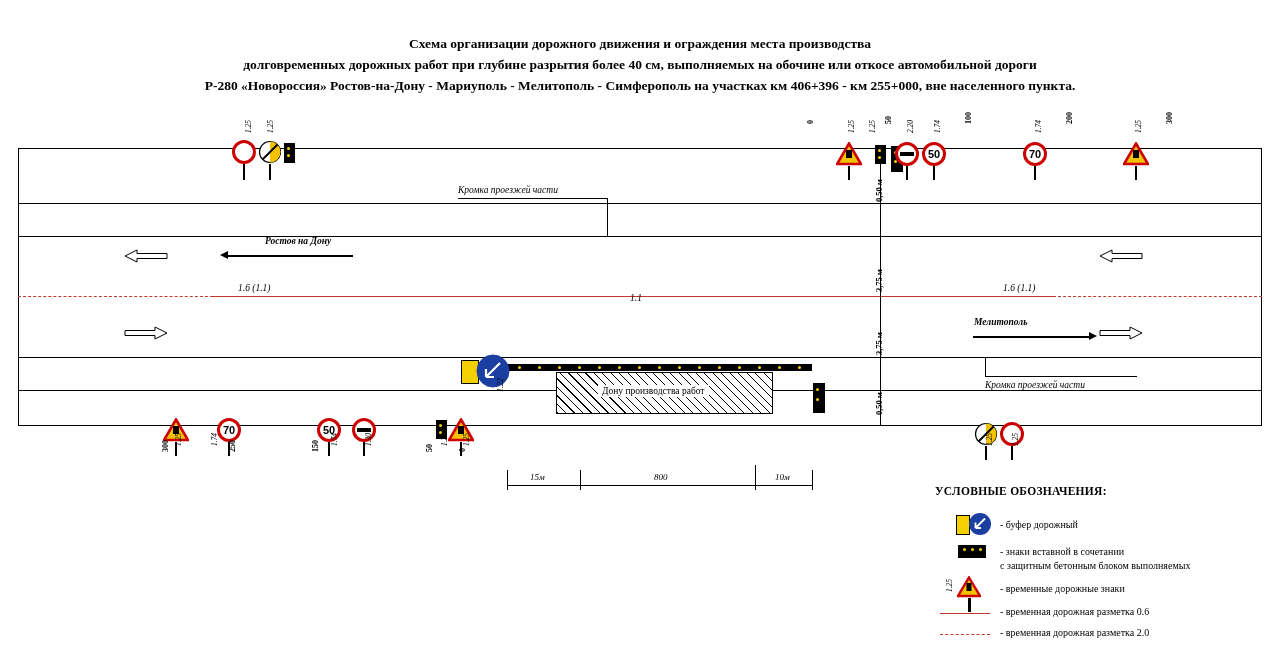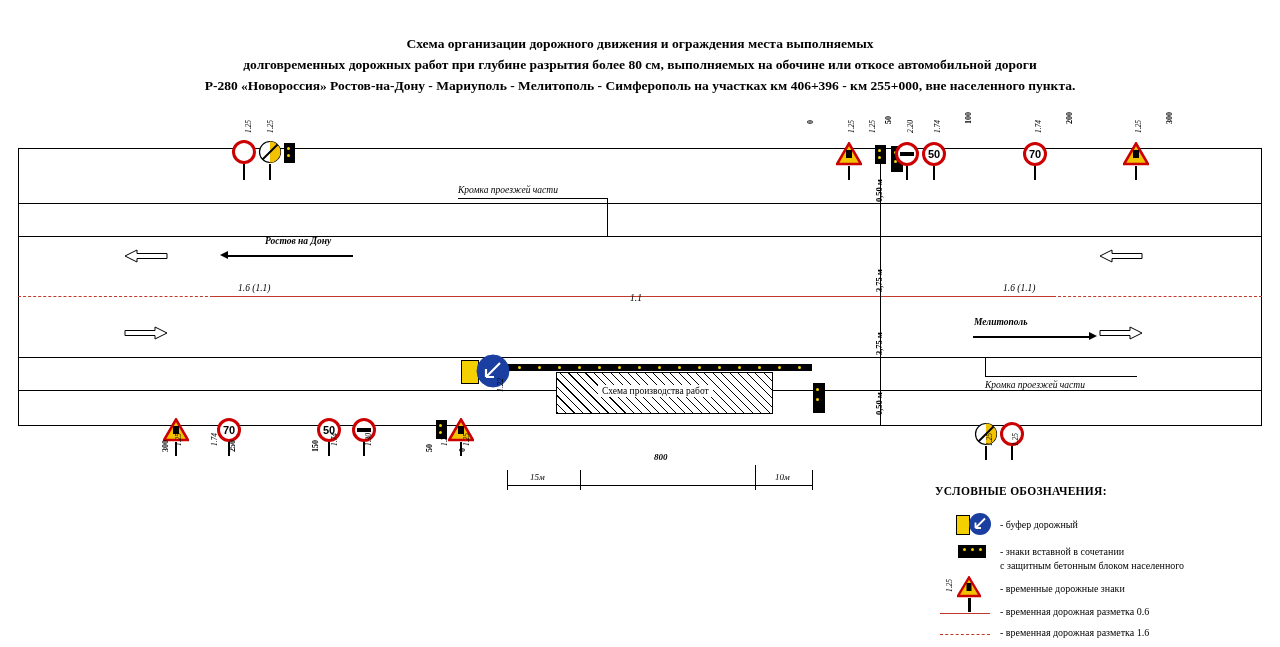--- a/index.html
+++ b/index.html
@@ -87,22 +87,22 @@
 
   .buf-yellow{position:absolute;background:#f5d000;border:1px solid #000;}
   .lamp{position:absolute;background:#000;border:1px solid #000;}
 </style>
 </head>
 <body>
 
 <div id="root">
 
   <div class="title">
-    <div class="l1">Схема организации дорожного движения и ограждения места выполняемых</div>
-    <div class="l2">долговременных дорожных работ при глубине разрытия более 80 см,  выполняемых на обочине или откосе автомобильной дороги</div>
+    <div class="l1">Схема организации дорожного движения и ограждения места производства</div>
+    <div class="l2">долговременных дорожных работ при глубине разрытия более 40 см,  выполняемых на обочине или откосе автомобильной дороги</div>
     <div class="l3">Р-280 «Новороссия»  Ростов-на-Дону - Мариуполь - Мелитополь - Симферополь на участках км 406+396 - км 255+000, вне населенного пункта.</div>
   </div>
 
   <div class="road">
 
     <div class="ln hline" style="left:0px;top:8px;width:1244px;"></div>
 
     <div class="ln hline" style="left:0px;top:63px;width:1244px;"></div>
 
     <div class="ln hline" style="left:0px;top:96px;width:1244px;"></div>
@@ -157,21 +157,21 @@
     </div>
     <div class="lbl bi" style="left:956px;top:177px;">Мелитополь</div>
 
     <div class="ln vline" style="left:862px;top:8px;height:277px;width:1px;background:#000;"></div>
     <div class="vlbl b" style="left:856px;top:62px;font-size:8.5px;">0,50 м</div>
     <div class="vlbl b" style="left:856px;top:152px;font-size:8.5px;">3,75 м</div>
     <div class="vlbl b" style="left:856px;top:215px;font-size:8.5px;">3,75 м</div>
     <div class="vlbl b" style="left:856px;top:275px;font-size:8.5px;">0,50 м</div>
 
     <div class="zone" style="left:538px;top:232px;width:215px;height:40px;"></div>
-    <div class="zone-lbl" style="left:580px;top:245px;">Схема производства работ</div>
+    <div class="zone-lbl" style="left:580px;top:245px;">Дону производства работ</div>
 
     <div class="barrier" style="left:489px;top:224px;width:305px;"></div>
     <div class="dot" style="left:500px;top:226px;"></div>
     <div class="dot" style="left:520px;top:226px;"></div>
     <div class="dot" style="left:540px;top:226px;"></div>
     <div class="dot" style="left:560px;top:226px;"></div>
     <div class="dot" style="left:580px;top:226px;"></div>
     <div class="dot" style="left:600px;top:226px;"></div>
     <div class="dot" style="left:620px;top:226px;"></div>
     <div class="dot" style="left:640px;top:226px;"></div>
@@ -197,21 +197,21 @@
     <div class="lamp" style="left:873px;top:6px;width:10px;height:24px;background:#000;"></div>
     <div class="dot" style="left:876px;top:11px;"></div>
     <div class="dot" style="left:876px;top:20px;"></div>
 
     <div class="dimline" style="left:489px;top:345px;width:305px;"></div>
     <div class="dimtick" style="left:489px;top:330px;height:20px;"></div>
     <div class="dimtick" style="left:562px;top:330px;height:20px;"></div>
     <div class="dimtick" style="left:737px;top:325px;height:25px;"></div>
     <div class="dimtick" style="left:794px;top:330px;height:20px;"></div>
     <div class="dimlbl" style="left:512px;top:332px;">15м</div>
-    <div class="dimlbl" style="left:636px;top:312px;font-weight:bold;">800</div>
+    <div class="dimlbl" style="left:636px;top:332px;">800</div>
     <div class="dimlbl" style="left:757px;top:332px;">10м</div>
 
   </div>
 
   <div class="sign" style="left:232px;top:140px;">
     <div class="circ" style="left:0px;top:0px;width:24px;height:24px;font-size:9px;">
       <div style="width:13px;height:3.5px;background:#fff;"></div>
     </div>
     <div class="post" style="left:12px;top:24px;height:16px;"></div>
   </div>
@@ -345,29 +345,29 @@
     <circle cx="12" cy="12" r="11" fill="#1b3fa0"></circle>
     <path d="M17 6.5 L7.5 16 M7.5 16 L7.5 10.5 M7.5 16 L13 16" stroke="#fff" stroke-width="1.8" fill="none"></path>
   </svg>
   <div class="legend-row" style="left:1000px;top:519px;">- буфер дорожный</div>
 
   <div class="lamp" style="left:958px;top:545px;width:26px;height:11px;background:#000;"></div>
   <div class="dot" style="left:963px;top:548px;"></div>
   <div class="dot" style="left:971px;top:548px;"></div>
   <div class="dot" style="left:979px;top:548px;"></div>
   <div class="legend-row" style="left:1000px;top:546px;">- знаки вставной  в сочетании</div>
-  <div class="legend-row" style="left:1000px;top:560px;">с защитным бетонным блоком населенного</div>
+  <div class="legend-row" style="left:1000px;top:560px;">с защитным бетонным блоком выполняемых</div>
 
   <svg style="position:absolute;left:957px;top:576px;" width="24" height="22">
     <polygon points="12,1.5 23,20 1,20" fill="#f2c200" stroke="#cc0000" stroke-width="2.4"></polygon>
     <rect x="9.5" y="7" width="5" height="8" fill="#000"></rect>
   </svg>
   <div class="lamp" style="left:968px;top:598px;width:1.4px;height:12px;background:#000;"></div>
   <div class="vlbl" style="left:945px;top:592px;font-size:7.5px;">1.25</div>
   <div class="legend-row" style="left:1000px;top:583px;">- временные дорожные знаки</div>
 
   <div class="legend-dash" style="left:940px;top:613px;width:50px;border-top:1.3px solid #c0392b;"></div>
   <div class="legend-row" style="left:1000px;top:606px;">- временная дорожная разметка 0.6</div>
 
   <div class="legend-dash" style="left:940px;top:634px;width:50px;border-top:1.3px dashed #c0392b;"></div>
-  <div class="legend-row" style="left:1000px;top:627px;">- временная дорожная разметка 1.6</div>
+  <div class="legend-row" style="left:1000px;top:627px;">- временная дорожная разметка 2.0</div>
 
 </div>
 
 </body></html>

